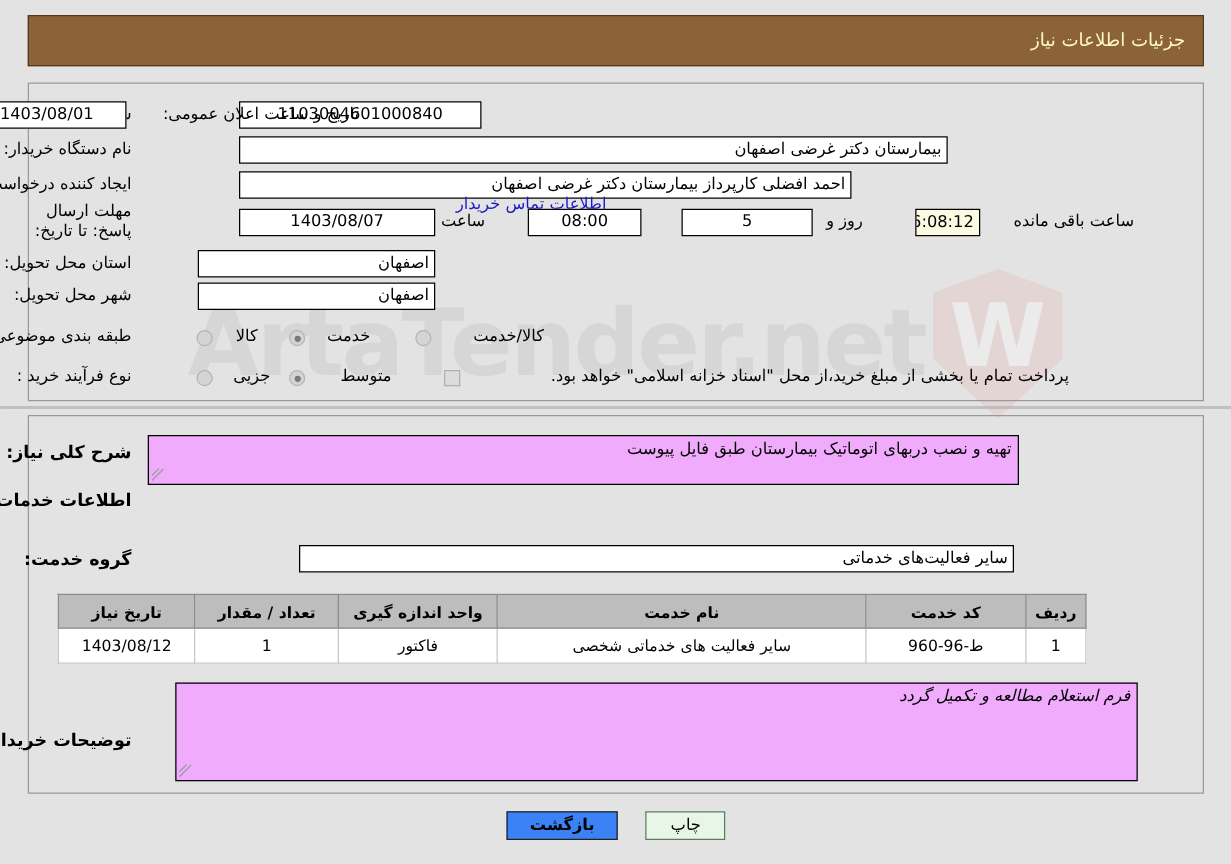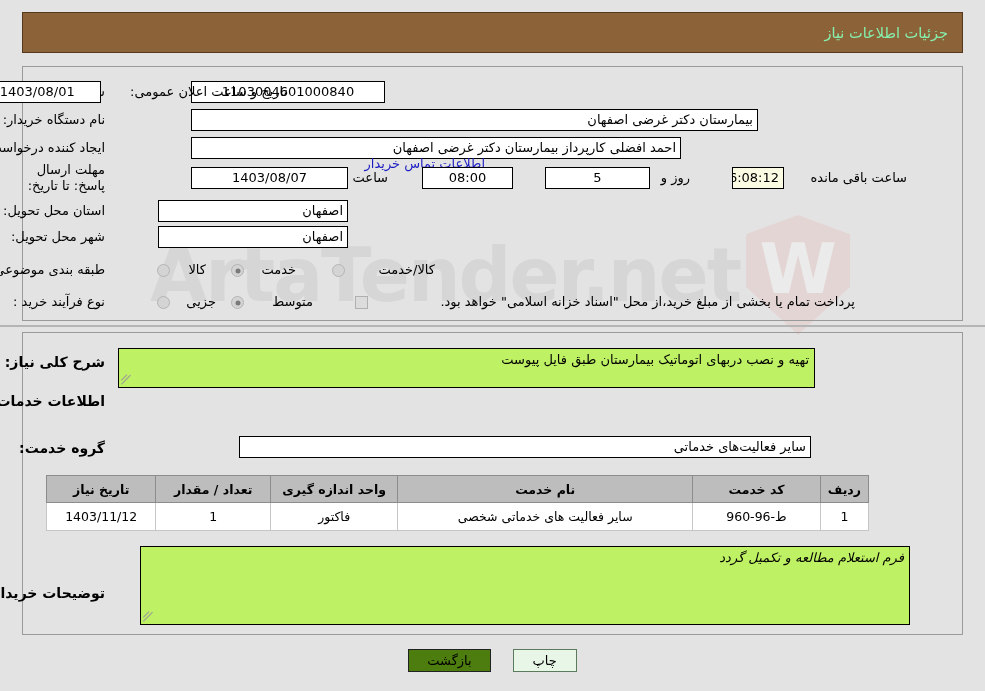--- a/index.html
+++ b/index.html
@@ -76,21 +76,21 @@
     height: 41px;
     background: #8c6239;
     border: 1px solid #56381c;
     box-sizing: border-box;
     display: flex;
     align-items: center;
     justify-content: flex-start;
     z-index: 10;
   }
   .header-bar .title {
-    color: #86efac;
+    color: #fef9c3;
     font-size: 14.5px;
     margin-right: 14px;
   }
 
   
   .panel {
     position: absolute;
     border: 1px solid #9a9a9a;
     background: transparent;
     box-sizing: border-box;
@@ -128,21 +128,21 @@
   }
   .fld.ctr { text-align: center; }
   .fld.rt  { text-align: right; }
   .fld.cream { background: #fbfbe4; }
 
   
   .ta {
     position: absolute;
     z-index: 9;
     box-sizing: border-box;
-    background: #bef264;
+    background: #f0abfc;
     border: 1px solid #000;
     font-size: 13px;
     padding: 3px 5px 0 5px;
     text-align: right;
     overflow: hidden;
   }
   .ta .grip {
     position: absolute;
     left: 2px;
     bottom: 1px;
@@ -248,21 +248,21 @@
   .btn {
     font-family: "DejaVu Sans", "Liberation Sans", sans-serif;
     font-size: 13px;
     padding: 3px 18px;
     box-sizing: border-box;
     cursor: pointer;
     min-width: 64px;
     text-align: center;
   }
   .btn-print  { background: #e8f6e8; border: 1px solid #5c7a5c; color: #000; }
-  .btn-back   { background: #4d7c0f; border: 1px solid #222222; color: #000; }
+  .btn-back   { background: #3b82f6; border: 1px solid #222222; color: #000; font-weight: bold; }
 </style>
 </head>
 <body>
 
 <div id="watermark">
   <div class="wm-inner">
     <div class="wm-shield"></div>
     <div class="wm-text">ArtaTender.net</div>
   </div>
 </div>
@@ -342,21 +342,21 @@
       <th style="width:105px;">تاریخ نیاز</th>
     </tr>
   </thead>
   <tbody>
     <tr>
       <td>1</td>
       <td>ط-96-960</td>
       <td>سایر فعالیت های خدماتی شخصی</td>
       <td>فاکتور</td>
       <td>1</td>
-      <td>1403/11/12</td>
+      <td>1403/08/12</td>
     </tr>
   </tbody>
 </table>
 
 <div class="lbl bold" style="right:880px; top:585px; font-size:14px;">توضیحات خریدار:</div>
 <div class="ta" style="right:75px; top:546px; width:770px; height:79px;font-style:italic;">
   <span>فرم استعلام مطالعه و تکمیل گردد</span>
   <span class="grip"></span>
 </div>
 

